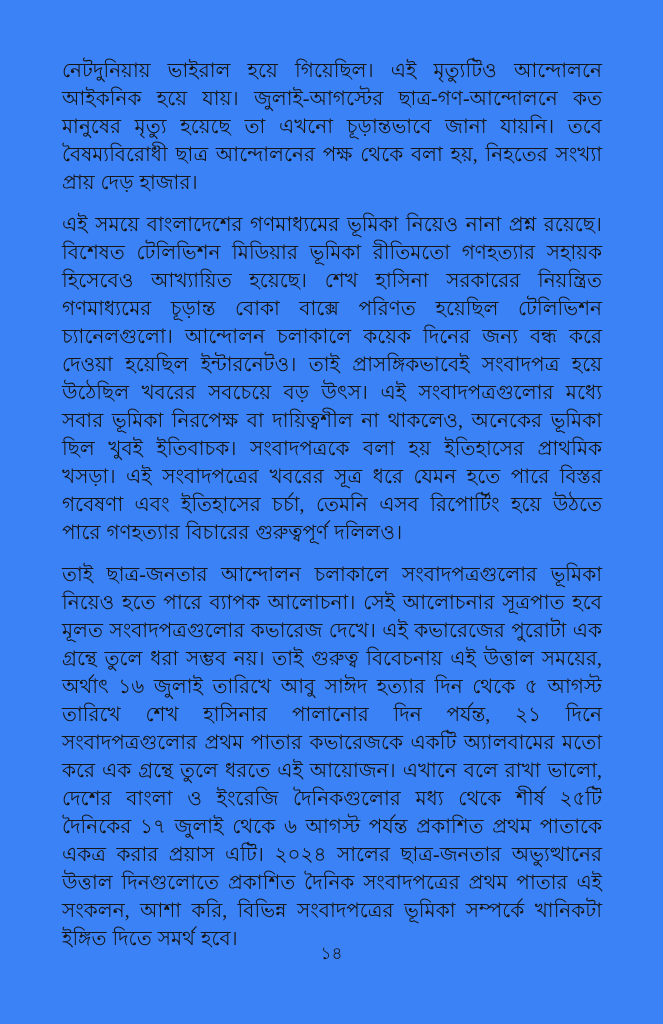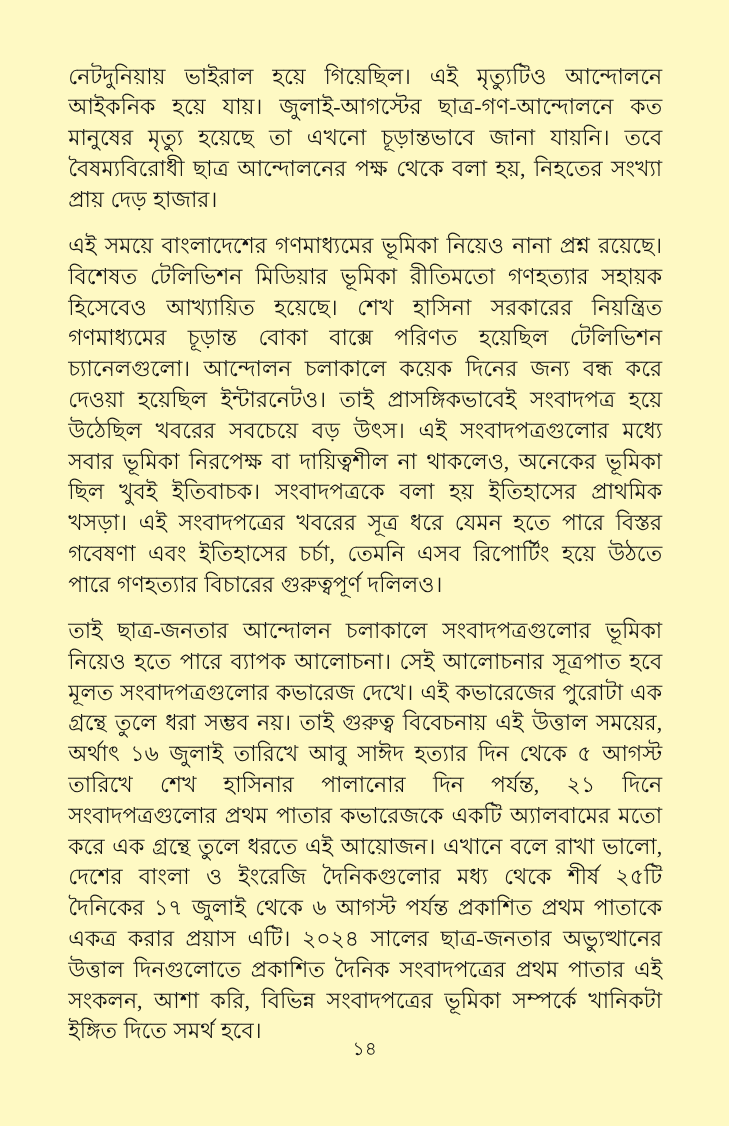--- a/index.html
+++ b/index.html
@@ -5,21 +5,21 @@
   html, body {
     margin: 0;
     padding: 0;
     background: #e8e8e8;
   }
   .page {
     position: relative;
     width: 663px;
     height: 1024px;
     margin: 0 auto;
-    background: #fef9c3;
+    background: #3b82f6;
     overflow: hidden;
     font-family: "Liberation Serif", "DejaVu Serif", serif;
   }
   .text-block {
     position: absolute;
     top: 56px;
     left: 62px;
     width: 540px;
     color: #161616;
   }

